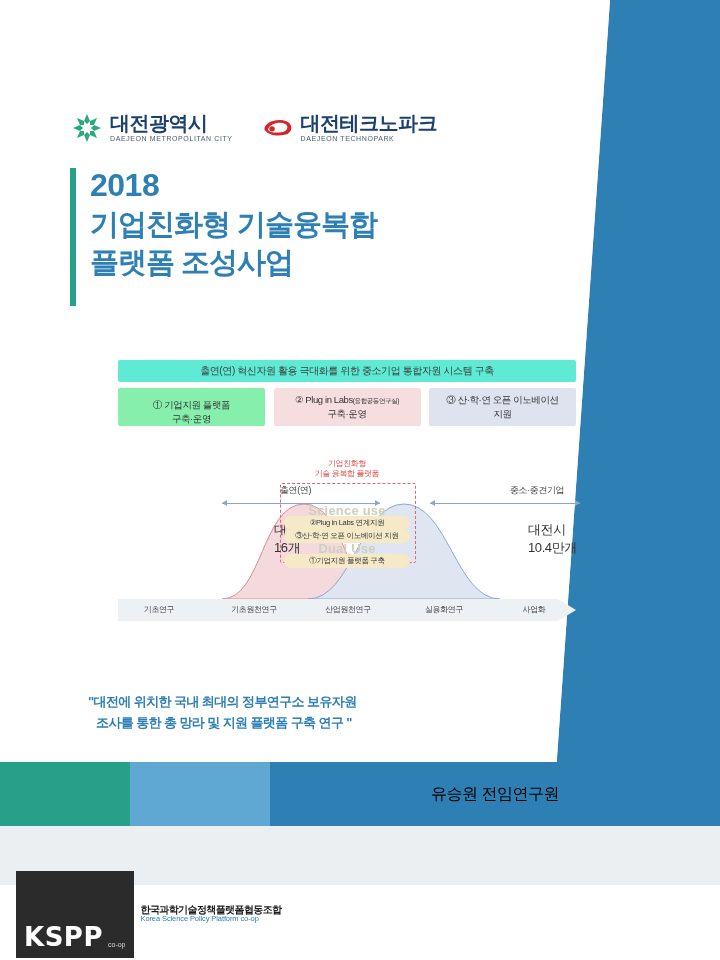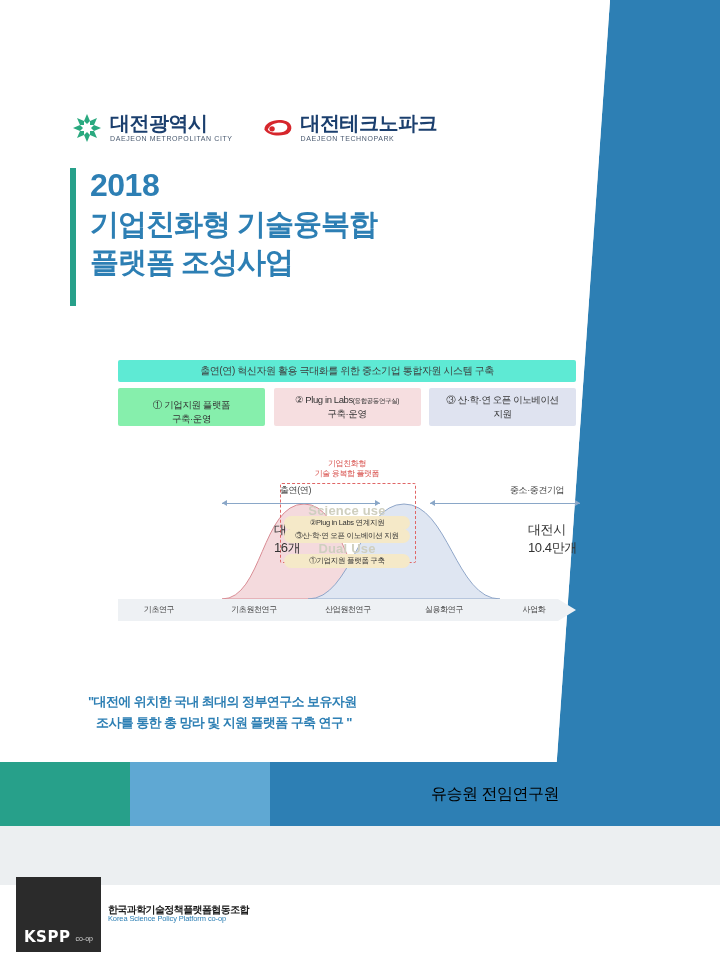--- a/index.html
+++ b/index.html
@@ -319,21 +319,21 @@
     display: flex; align-items: center;
   }
   .kspp-badge {
     background: #2b2b2b;
     color: #ffffff;
     padding: 5px 8px 6px 8px;
     display: flex;
     align-items: flex-end;
   }
   .kspp-word {
-    font-size: 15px;
+    font-size: 26px;
     font-weight: bold;
     letter-spacing: 0.5px;
     font-family: "DejaVu Sans", sans-serif;
     margin-top: 46px;
   }
   .kspp-coop {
     font-size: 7px;
     color: #d8d8d8;
     margin-left: 5px;
     margin-bottom: 3px;

